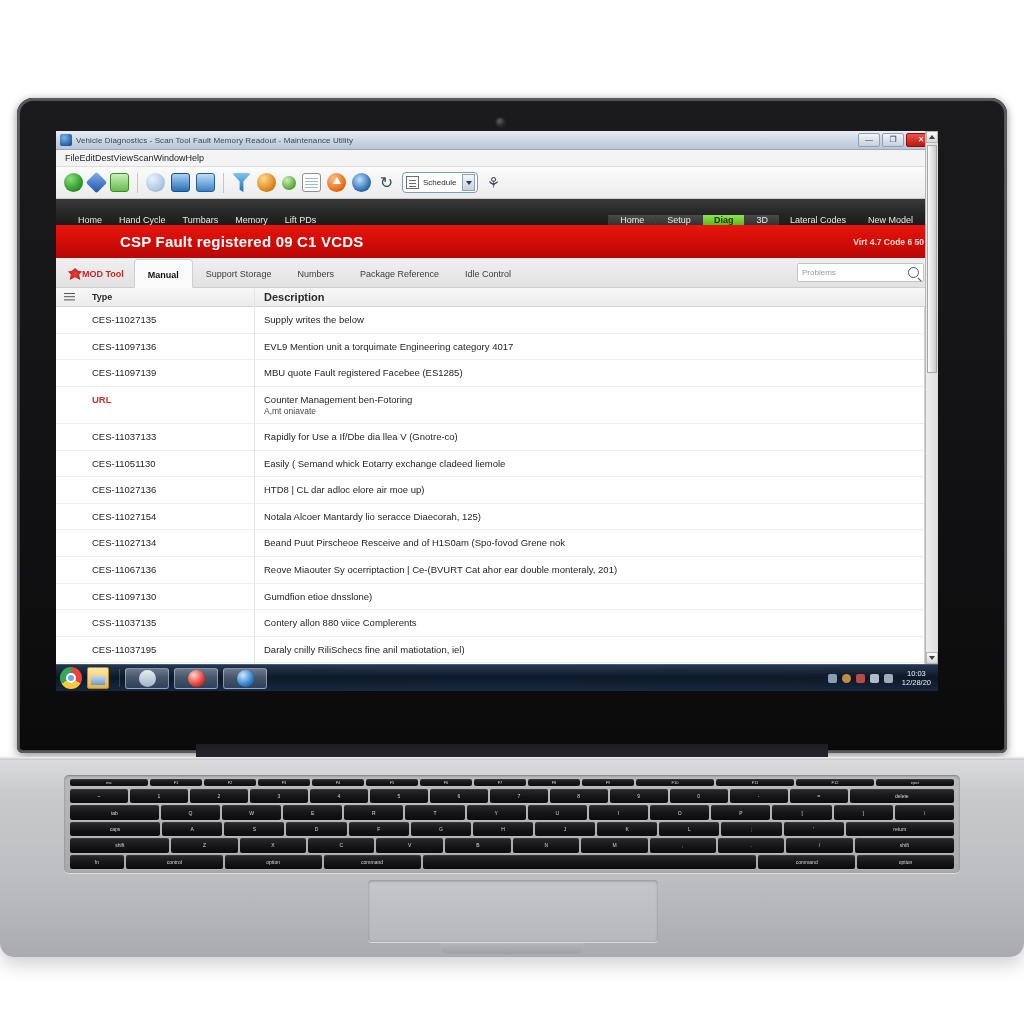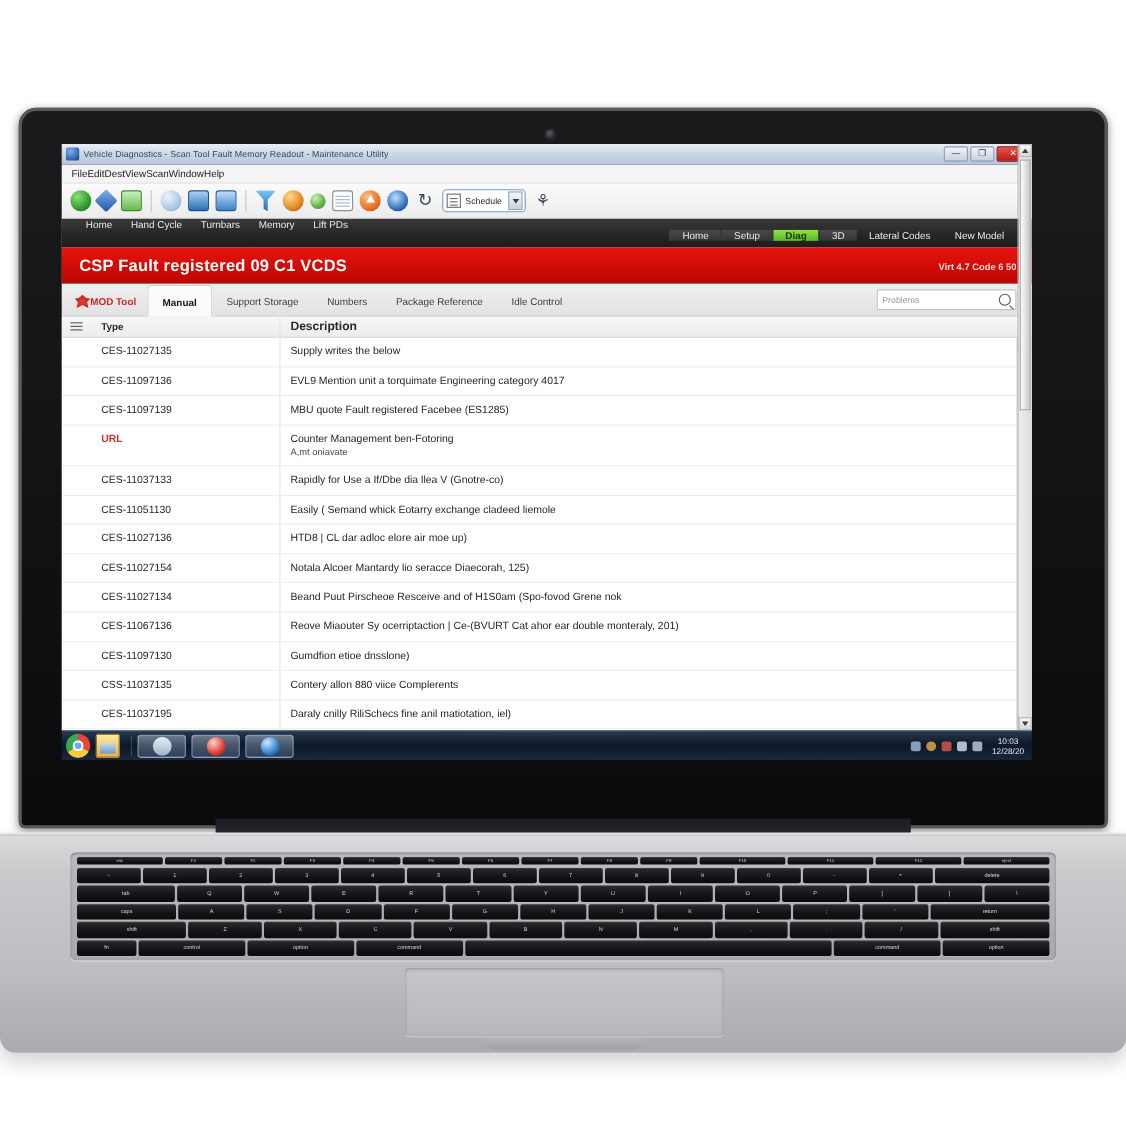--- a/index.html
+++ b/index.html
@@ -126,21 +126,21 @@
     width:13px;height:17px;background:linear-gradient(180deg,#f4f7fa,#c7d2de);
     border:1px solid #8fa2b6;display:flex;align-items:center;justify-content:center;flex:none;
   }
   .combo-arrow::after{content:"";border-left:3px solid transparent;border-right:3px solid transparent;border-top:4px solid #2c3a4a;}
   .tbtn.plant{ background:none; }
   .tbtn.plant::after{content:"\2698"; position:absolute; inset:0; text-align:center; font-size:15px; line-height:19px; color:#3a4a5b;}
 
   
   .navbar {
     height: 26px; background: linear-gradient(180deg,#3a3a3a 0%, #262626 55%, #1c1c1c 100%);
-    display: flex; align-items: flex-start; position: relative; flex-direction: column;
+    display: flex; align-items: flex-end; position: relative;
   }
   .nav-left { display:flex; align-items:center; gap:17px; padding-left:22px; }
   .nav-left span { font-size:9px; color:#e9e9e9; filter: blur(.35px); white-space:nowrap; }
   .nav-right { margin-left:auto; display:flex; align-items:stretch; padding-right:14px; }
   .nav-item {
     display:flex; align-items:center; padding: 0 11px;
     font-size:9px; color:#e9e9e9; filter: blur(.35px); white-space:nowrap;
     border-left:1px solid #3f3f3f;
   }
   .nav-item.boxed { background: linear-gradient(180deg,#4a4a4a,#333); }
@@ -150,21 +150,21 @@
   }
   .nav-item.plain { border-left:none; }
 
   
   .banner {
     height: 33px; background: linear-gradient(180deg,#e8150f 0%, #cf0b06 55%, #b80805 100%);
     display:flex; align-items:center; padding: 0 14px 0 16px; position:relative;
   }
   .banner-title {
     font-size: 15px; font-weight: bold; color:#ffffff; letter-spacing:.2px;
-    filter: blur(.35px); white-space:nowrap;
+    filter: blur(.35px); white-space:nowrap;margin-left:48px;
   }
   .banner-right {
     margin-left:auto; font-size:8.5px; color:#ffd9d7; font-weight:bold;
     filter: blur(.4px); white-space:nowrap;
   }
 
   
   .tabstrip {
     height: 30px; background: linear-gradient(180deg,#efefef,#e2e2e2);
     border-bottom:1px solid #cdcdcd; display:flex; align-items:flex-end; padding-left:8px; position:relative;

